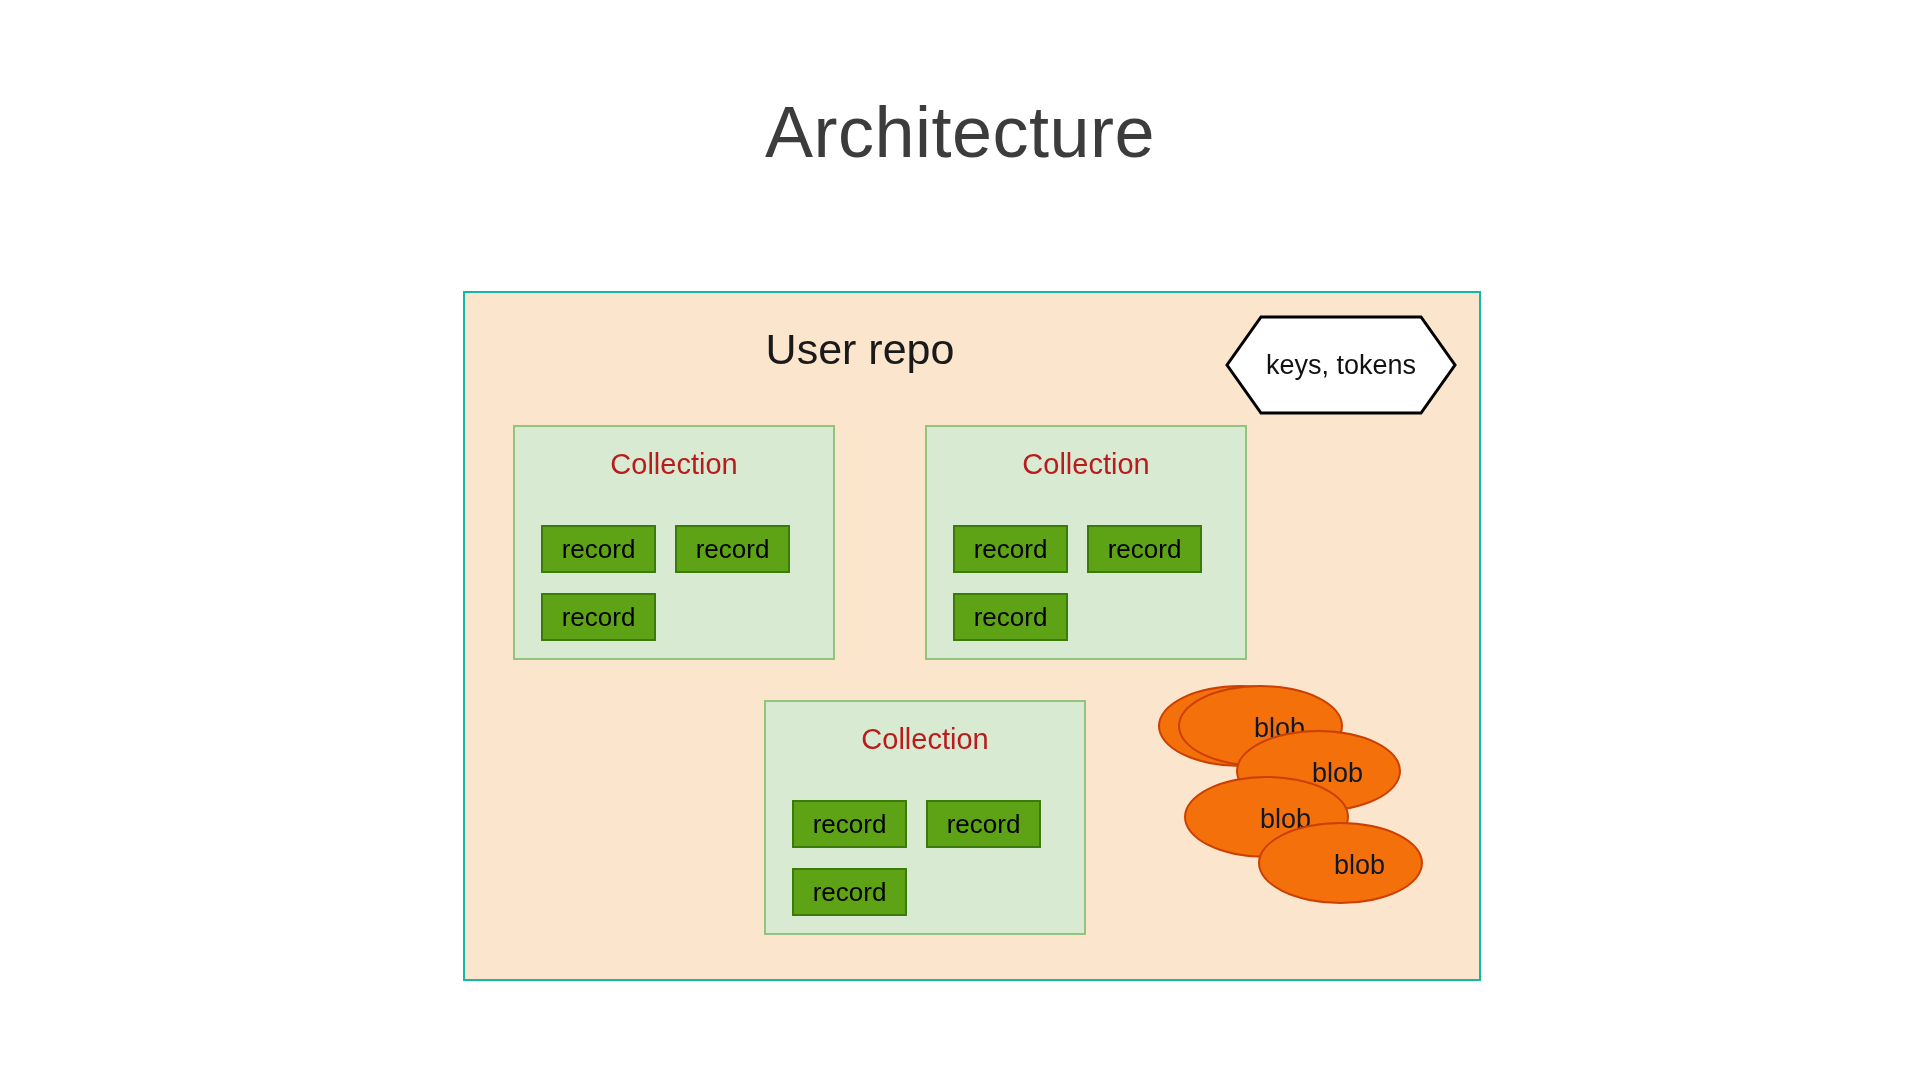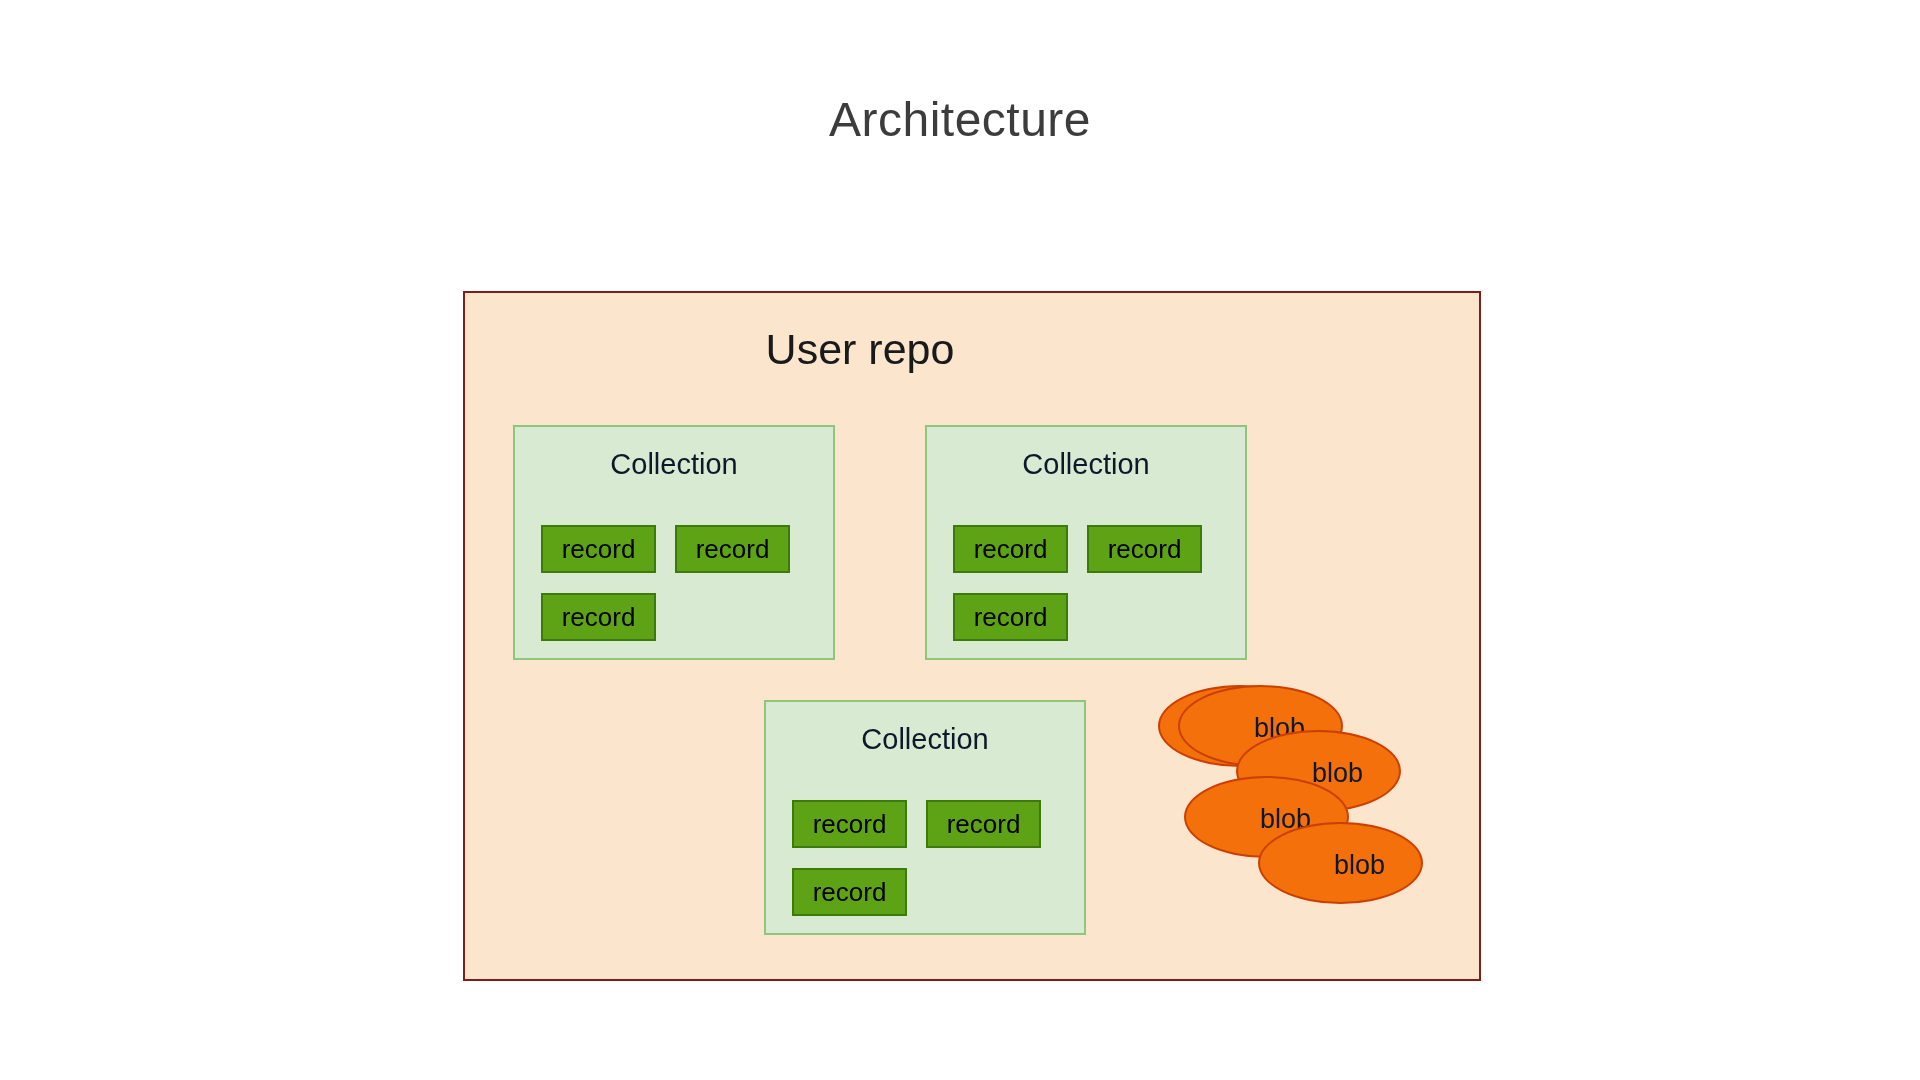--- a/index.html
+++ b/index.html
@@ -17,37 +17,37 @@
     background: #ffffff;
   }
 
   
   #slide-title {
     position: absolute;
     left: 0;
     top: 96px;
     width: 1920px;
     text-align: center;
-    font-size: 48px;
+    font-size: 72px;
     font-weight: 400;
     color: #3c3c3c;
     letter-spacing: 0.5px;
     line-height: 1;
     white-space: nowrap;
   }
 
   
   #user-repo-container {
     position: absolute;
     left: 463px;
     top: 291px;
     width: 1018px;
     height: 690px;
     background: #fce5cd;
-    border: 2px solid #7f1d1d;
+    border: 2px solid #14b8a6;
     box-sizing: border-box;
   }
 
   #user-repo-title {
     position: absolute;
     left: 0;
     top: 35px;
     width: 790px;
     text-align: center;
     font-size: 43px;
@@ -92,21 +92,21 @@
     border: 2px solid #93c47d;
     box-sizing: border-box;
   }
   .collection-title {
     position: absolute;
     left: 0;
     top: 23px;
     width: 100%;
     text-align: center;
     font-size: 29px;
-    color: #0f172a;
+    color: #b91c1c;
     line-height: 1;
     white-space: nowrap;
   }
   .record-chip {
     position: absolute;
     background: #5ea316;
     border: 2px solid #3c7a09;
     box-sizing: border-box;
     width: 115px;
     height: 48px;
@@ -172,20 +172,26 @@
 </style>
 </head>
 <body>
 
 <div id="slide-title">Architecture</div>
 
 <div id="user-repo-container">
 
   <div id="user-repo-title">User repo</div>
 
+  <div id="keys-tokens-shape">
+    <svg width="232" height="100" viewBox="0 0 232 100">
+      <polygon points="36,2 196,2 230,50 196,98 36,98 2,50" fill="#ffffff" stroke="#000000" stroke-width="3"></polygon>
+    </svg>
+    <div id="keys-tokens-label">keys, tokens</div>
+  </div>
 
   <div id="collection-0" class="collection-box">
     <div class="collection-title">Collection</div>
     <div class="record-chip record-slot-0">record</div>
     <div class="record-chip record-slot-1">record</div>
     <div class="record-chip record-slot-2">record</div>
   </div>
 
   <div id="collection-1" class="collection-box">
     <div class="collection-title">Collection</div>

